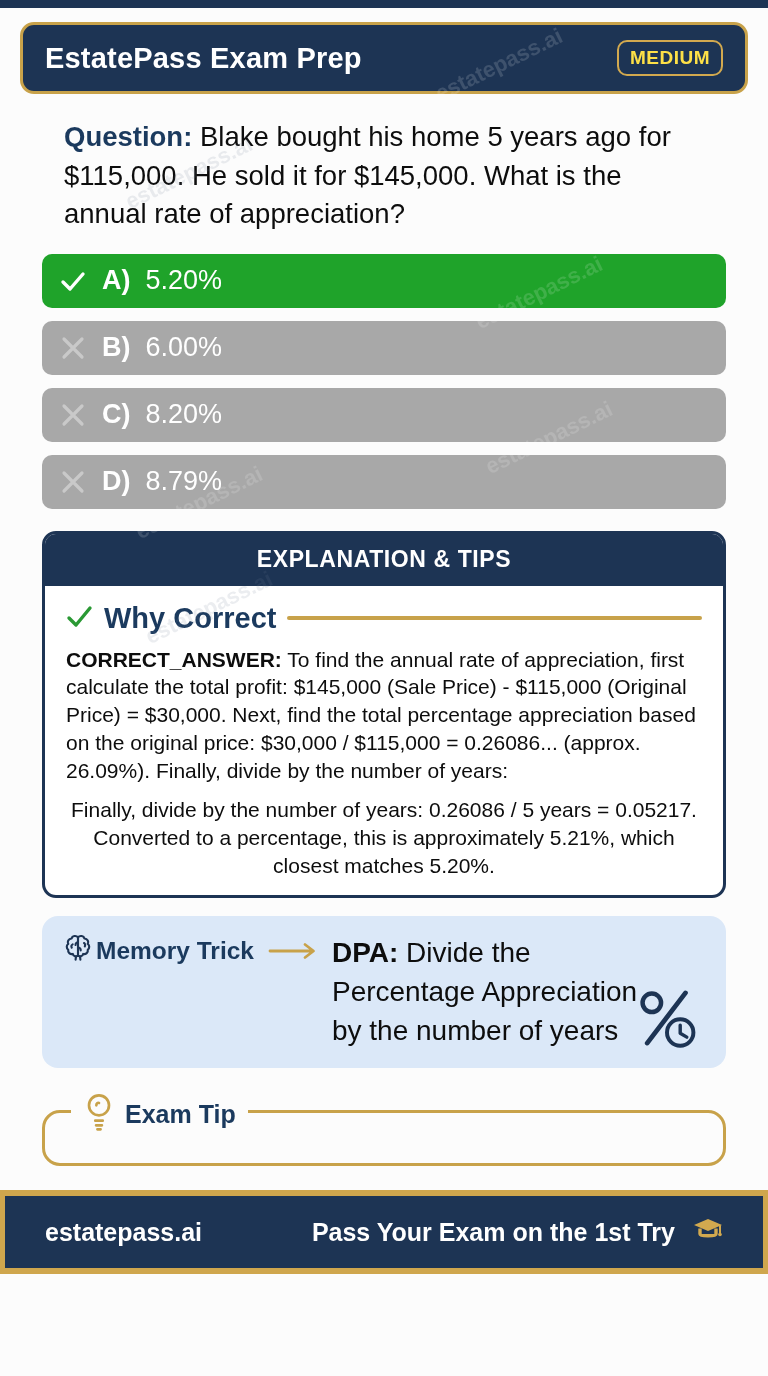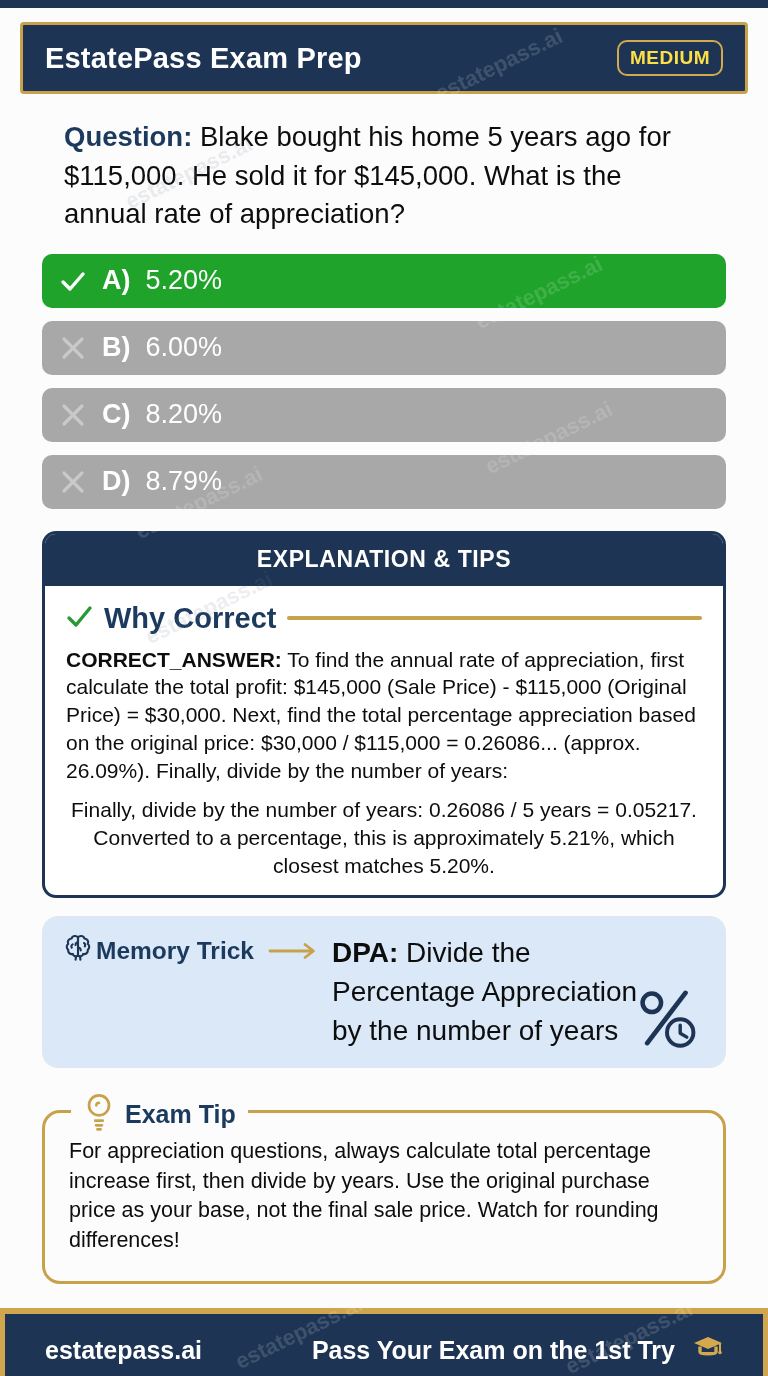--- a/index.html
+++ b/index.html
@@ -11,21 +11,21 @@
     color:#111;
   }
   .top-strip { height:8px; background:#1d3454; width:100%; }
 
   
   .header-card {
     margin:14px 20px 0;
     height:72px;
     background:#1d3454;
     border:3px solid #c8a24a;
-    border-radius:4px;
+    border-radius:14px;
     display:flex; align-items:center;
     padding:0 22px;
   }
   .app-title { color:#fff; font-size:29px; font-weight:bold; letter-spacing:.2px; flex:1; white-space:nowrap; }
   .badge-cat {
     background:#d2a94f; color:#17294a; font-weight:bold; font-size:19px;
     padding:7px 13px; border-radius:10px; margin-right:10px; white-space:nowrap;
   }
   .badge-diff {
     border:2px solid #d2a94f; color:#fde047; font-weight:bold; font-size:19px;
@@ -215,21 +215,20 @@
 <section class="exam-tip">
   <div class="tip-legend">
     <span>
       <svg width="32" height="40" viewBox="0 0 24 30" fill="none" stroke="#c8a24a" stroke-width="2" stroke-linecap="round">
         <circle cx="12" cy="10" r="7.5"></circle>
         <path d="M10 10 C10 8.5 11 7.8 12 8.2 M9.2 21.5 L14.8 21.5 M9.8 25 L14.2 25 M10.8 28 L13.2 28"></path>
       </svg>
     </span>
     <span class="tip-title">Exam Tip</span>
   </div>
-  <p class="tip-text">For appreciation questions, always calculate total percentage increase first, then divide by years. Use the original purchase price as your base, not the final sale price. Watch for rounding differences!</p>
 </section>
 
 <footer class="footer">
   <span class="footer-brand">estatepass.ai</span>
   <span class="footer-tag">
     <span>Pass Your Exam on the 1st Try</span>
     <span>
       <svg width="30" height="24" viewBox="0 0 30 24">
         <polygon points="15,2 29,8 15,14 1,8" fill="#d2a94f"></polygon>
         <path d="M7 11.5 L7 17 C7 19.5 23 19.5 23 17 L23 11.5" fill="none" stroke="#d2a94f" stroke-width="3.4"></path>

